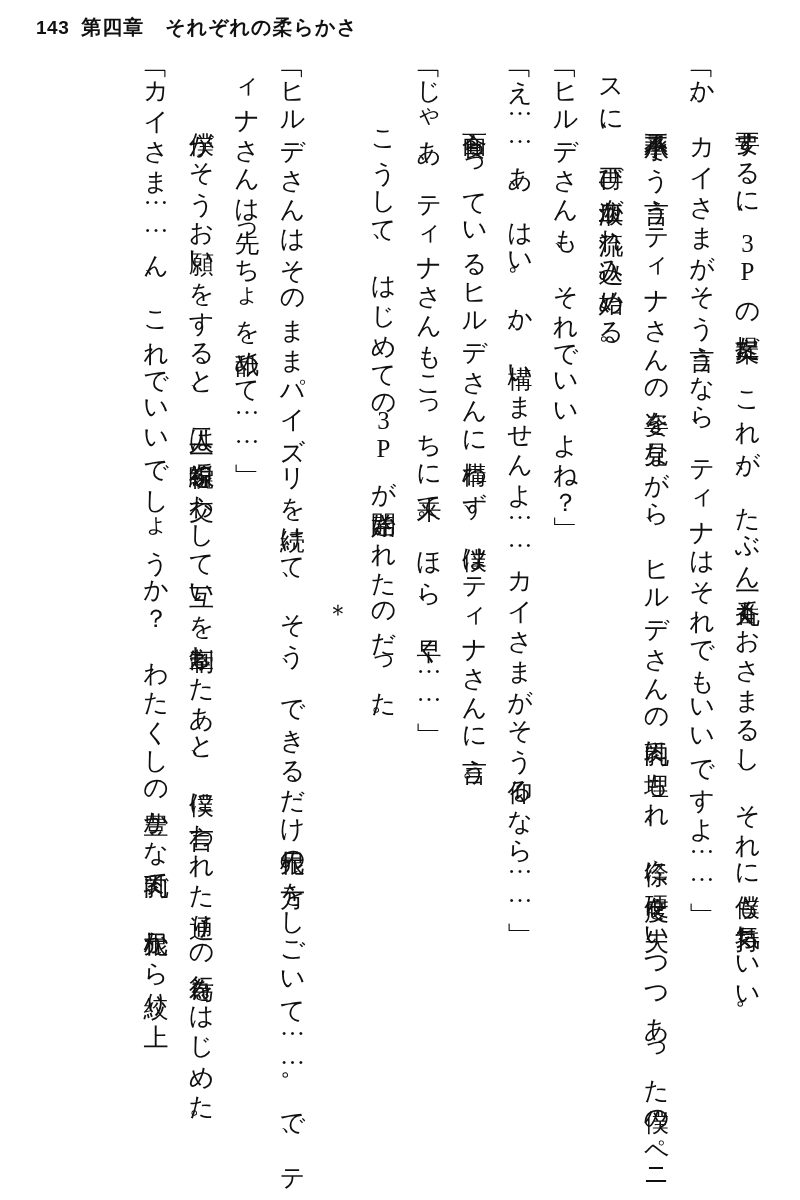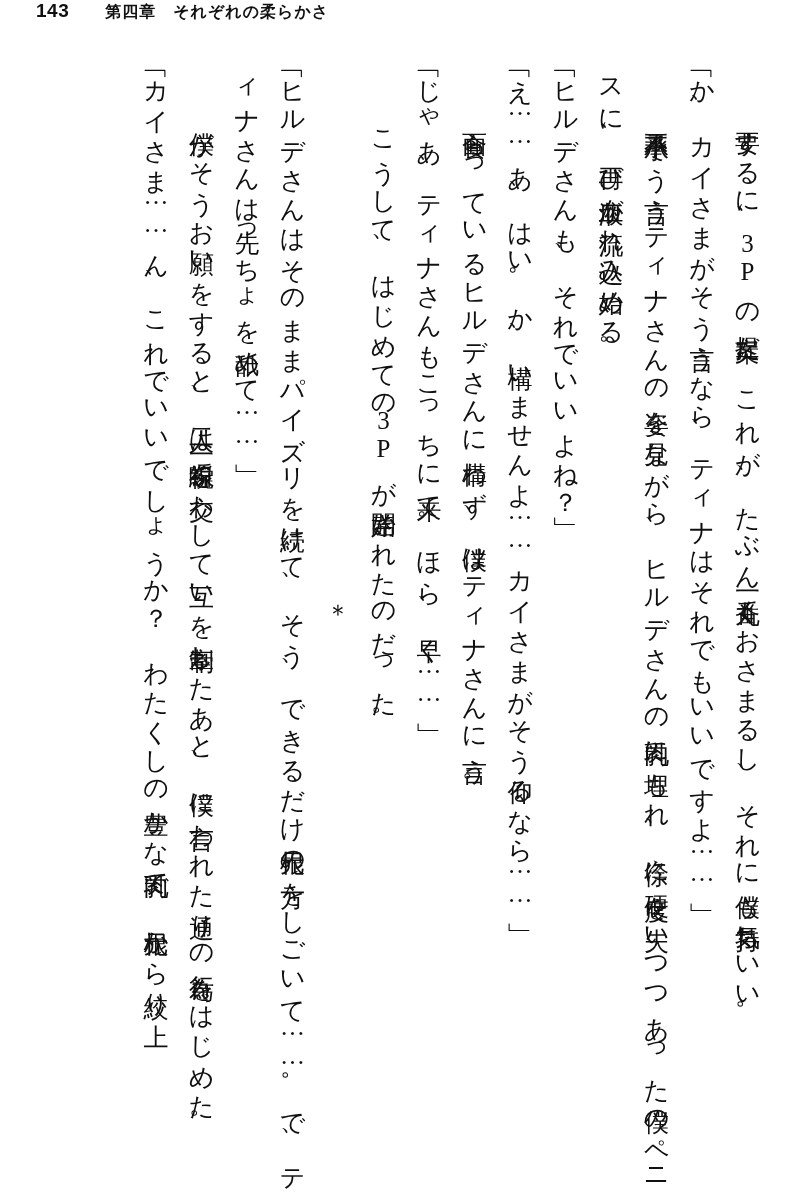--- a/index.html
+++ b/index.html
@@ -19,44 +19,43 @@
     position: relative;
     width: 800px;
     height: 1200px;
     box-sizing: border-box;
     background: #ffffff;
   }
 
   
   .header {
     position: absolute;
-    top: 0;
+    top: 14px;
     left: 36px;
     right: 36px;
     height: 34px;
     display: flex;
     align-items: baseline;
-    gap: 20px;
+    gap: 12px;
     border-bottom: none;
     text-align: right;
   }
   .page-number {
     font-family: "Liberation Sans", sans-serif;
     font-size: 19px;
     font-weight: bold;
     letter-spacing: 0.5px;
     color: #111111;
   }
   .chapter-label {
     font-family: "Liberation Sans", sans-serif;
-    font-size: 16px;
+    font-size: 20px;
     font-weight: bold;
     color: #111111;
     letter-spacing: 1px;
-    margin-left: 16px;
   }
 
   
   .body-area {
     position: absolute;
     top: 62px;
     left: 40px;
     right: 30px;
     bottom: 18px;
   }

